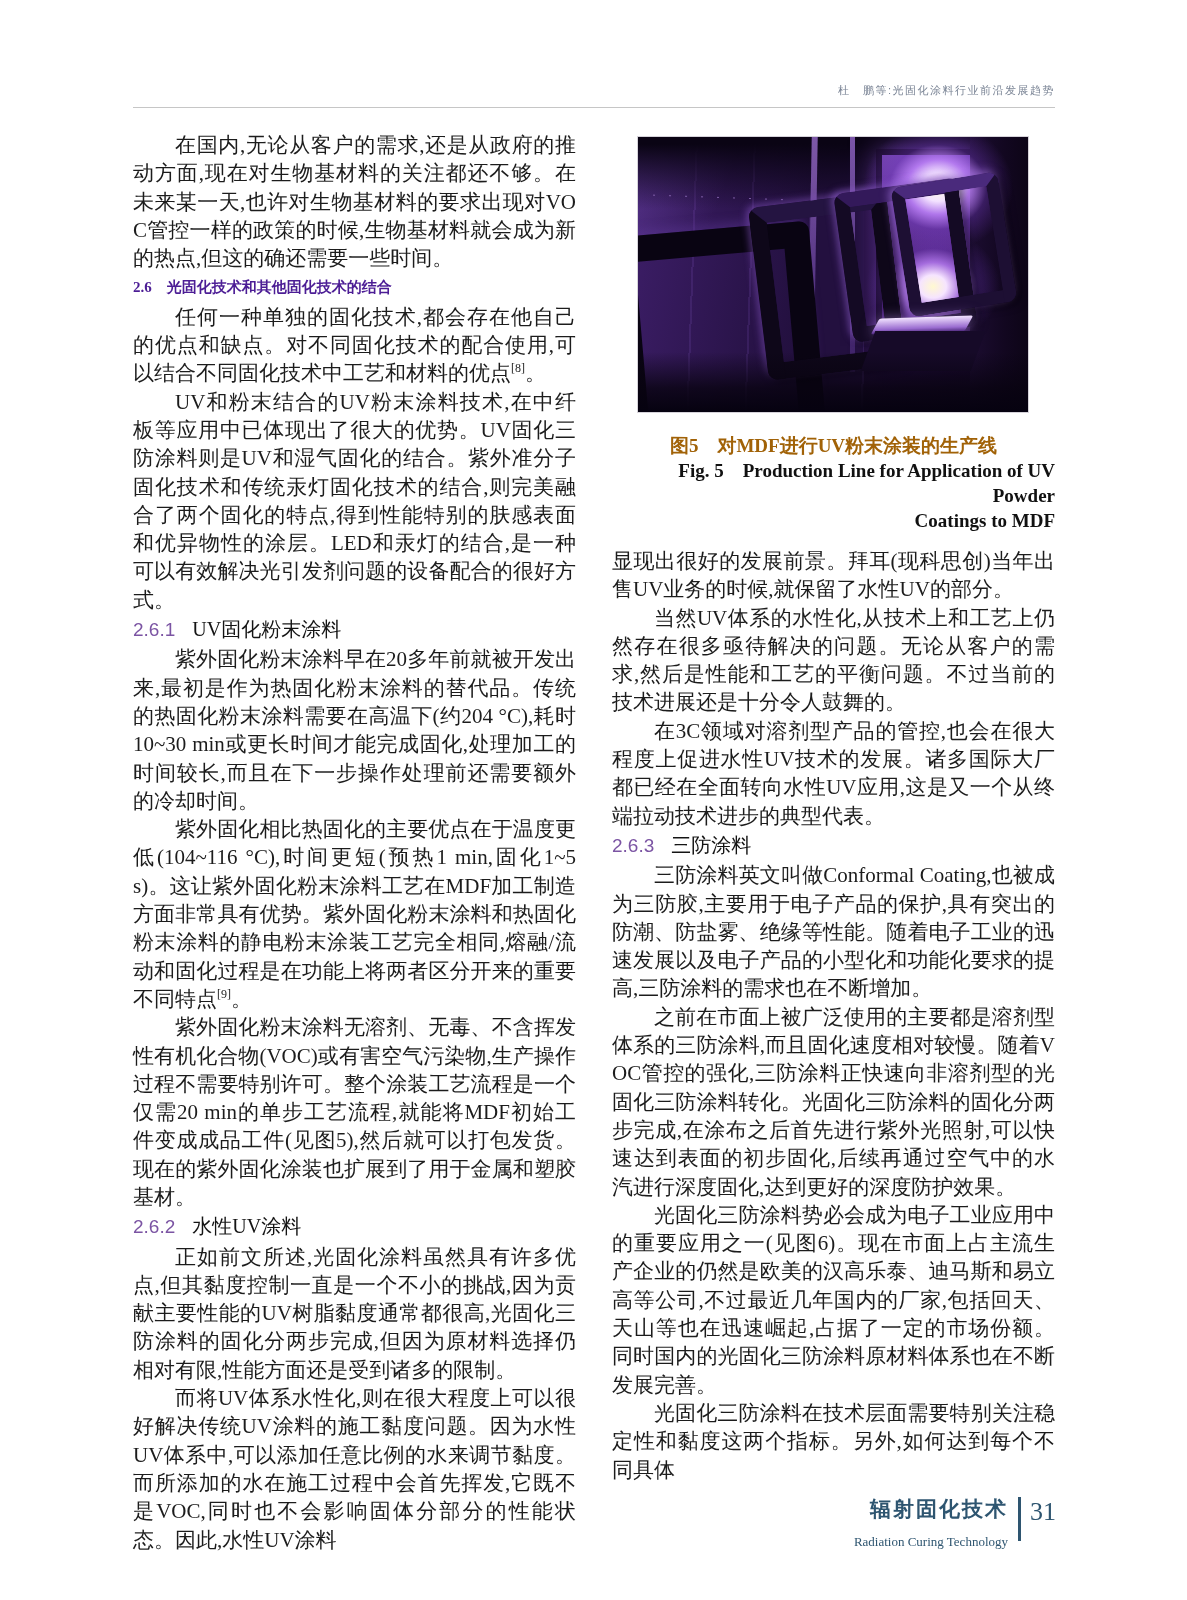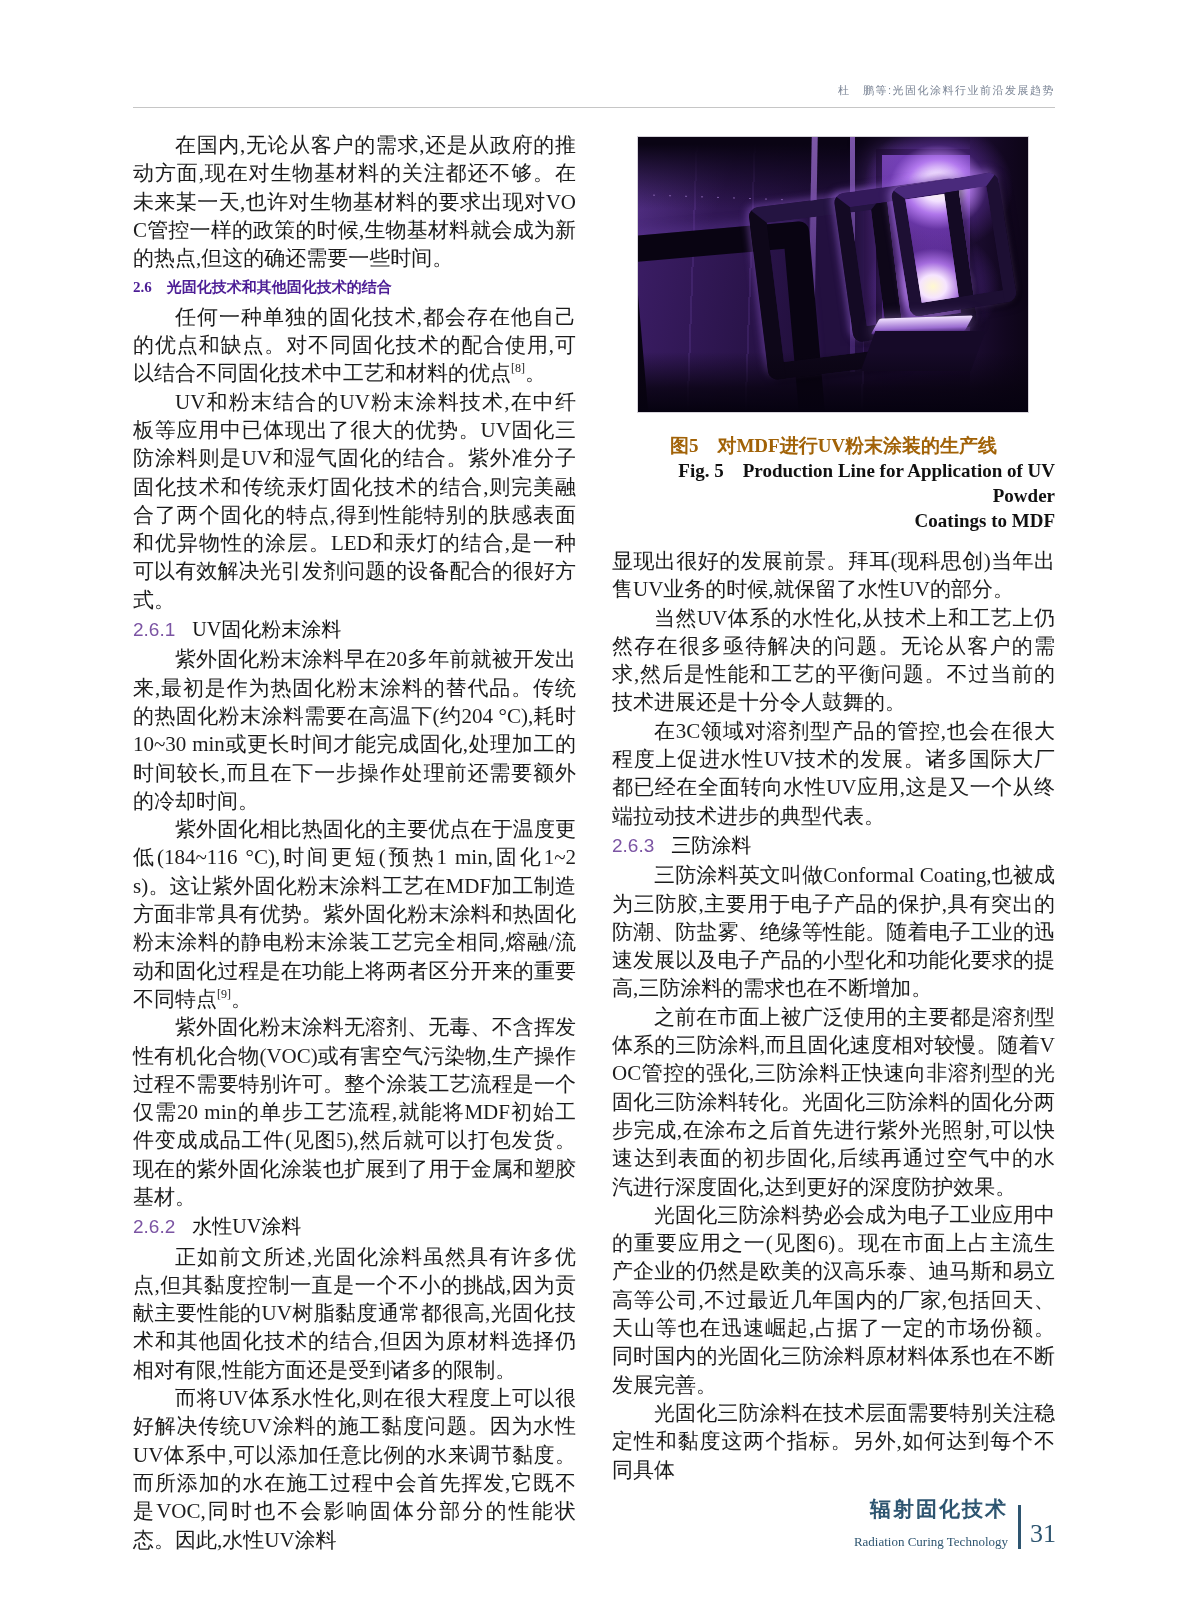--- a/index.html
+++ b/index.html
@@ -101,21 +101,21 @@
     transform:skewX(-30deg) rotate(-2deg); border-radius:2px;
     box-shadow:0 0 12px rgba(200,150,255,.5); }
   .table-base { left:230px; top:194px; width:110px; height:40px;
     background:#160a28; transform:skewX(-20deg); }
   .floor { left:0; top:78%; width:100%; height:22%;
     background:linear-gradient(180deg, rgba(8,3,16,0) 0%, rgba(8,3,16,.8) 60%, #060210 100%); }
   .cap-cn { margin-top:21px; text-align:center; font-size:19px; font-weight:bold; line-height:25px; color:#a16207; }
   .cap-en { text-align:right; font-size:19px; font-weight:bold; line-height:25px; color:#111; }
   .page-footer {
     position:absolute; top:1497px; right:131px;
-    display:flex; align-items:flex-end; color:#2e5570;
+    display:flex; align-items:flex-start; color:#2e5570;
   }
   .footer-journal { text-align:right; margin-right:10px; }
   .footer-journal .cn {
     font-family:"Liberation Sans","DejaVu Sans",sans-serif;
     font-weight:bold; font-size:21px; letter-spacing:2px; line-height:24px;
   }
   .footer-journal .en { font-size:13px; margin-top:13px; line-height:15px; }
   .footer-bar { width:3px; height:44px; background:#2e5570; margin-right:9px; }
   .footer-page { font-size:26px; }
 </style>
@@ -127,24 +127,24 @@
   <div class="running-head">杜　鹏等:光固化涂料行业前沿发展趋势</div>
   <div class="header-rule"></div>
 
   <div class="col col-left">
     <p class="body">在国内,无论从客户的需求,还是从政府的推动方面,现在对生物基材料的关注都还不够。在未来某一天,也许对生物基材料的要求出现对VOC管控一样的政策的时候,生物基材料就会成为新的热点,但这的确还需要一些时间。</p>
     <h2 class="sec"><span class="num">2.6</span><span>光固化技术和其他固化技术的结合</span></h2>
     <p class="body"><span>任何一种单独的固化技术,都会存在他自己的优点和缺点。对不同固化技术的配合使用,可以结合不同固化技术中工艺和材料的优点</span><sup class="ref">[8]</sup><span>。</span></p>
     <p class="body">UV和粉末结合的UV粉末涂料技术,在中纤板等应用中已体现出了很大的优势。UV固化三防涂料则是UV和湿气固化的结合。紫外准分子固化技术和传统汞灯固化技术的结合,则完美融合了两个固化的特点,得到性能特别的肤感表面和优异物性的涂层。LED和汞灯的结合,是一种可以有效解决光引发剂问题的设备配合的很好方式。</p>
     <h3 class="subsec"><span class="num">2.6.1</span><span>UV固化粉末涂料</span></h3>
     <p class="body">紫外固化粉末涂料早在20多年前就被开发出来,最初是作为热固化粉末涂料的替代品。传统的热固化粉末涂料需要在高温下(约204 °C),耗时10~30 min或更长时间才能完成固化,处理加工的时间较长,而且在下一步操作处理前还需要额外的冷却时间。</p>
-    <p class="body"><span>紫外固化相比热固化的主要优点在于温度更低(184~116 °C),时间更短(预热1 min,固化1~2 s)。这让紫外固化粉末涂料工艺在MDF加工制造方面非常具有优势。紫外固化粉末涂料和热固化粉末涂料的静电粉末涂装工艺完全相同,熔融/流动和固化过程是在功能上将两者区分开来的重要不同特点</span><sup class="ref">[9]</sup><span>。</span></p>
+    <p class="body"><span>紫外固化相比热固化的主要优点在于温度更低(104~116 °C),时间更短(预热1 min,固化1~5 s)。这让紫外固化粉末涂料工艺在MDF加工制造方面非常具有优势。紫外固化粉末涂料和热固化粉末涂料的静电粉末涂装工艺完全相同,熔融/流动和固化过程是在功能上将两者区分开来的重要不同特点</span><sup class="ref">[9]</sup><span>。</span></p>
     <p class="body">紫外固化粉末涂料无溶剂、无毒、不含挥发性有机化合物(VOC)或有害空气污染物,生产操作过程不需要特别许可。整个涂装工艺流程是一个仅需20 min的单步工艺流程,就能将MDF初始工件变成成品工件(见图5),然后就可以打包发货。现在的紫外固化涂装也扩展到了用于金属和塑胶基材。</p>
     <h3 class="subsec"><span class="num">2.6.2</span><span>水性UV涂料</span></h3>
-    <p class="body">正如前文所述,光固化涂料虽然具有许多优点,但其黏度控制一直是一个不小的挑战,因为贡献主要性能的UV树脂黏度通常都很高,光固化技术和其他固化技术的结合,但因为原材料选择仍相对有限,性能方面还是受到诸多的限制。</p>
+    <p class="body">正如前文所述,光固化涂料虽然具有许多优点,但其黏度控制一直是一个不小的挑战,因为贡献主要性能的UV树脂黏度通常都很高,光固化三防涂料的固化分两步完成,但因为原材料选择仍相对有限,性能方面还是受到诸多的限制。</p>
     <p class="body">而将UV体系水性化,则在很大程度上可以很好解决传统UV涂料的施工黏度问题。因为水性UV体系中,可以添加任意比例的水来调节黏度。而所添加的水在施工过程中会首先挥发,它既不是VOC,同时也不会影响固体分部分的性能状态。因此,水性UV涂料</p>
   </div>
 
   <div class="col col-right">
     <figure>
       <div class="photo">
         <div class="wall-left"></div>
         <div class="streak"></div>
         <div class="ceiling"></div>
         <div class="doorway"></div>

